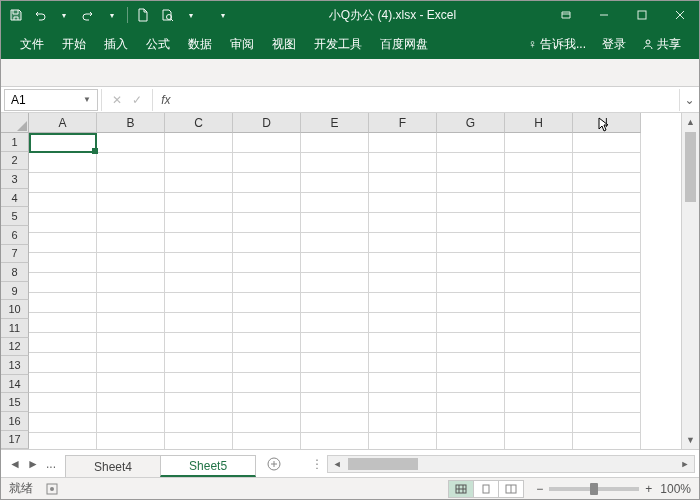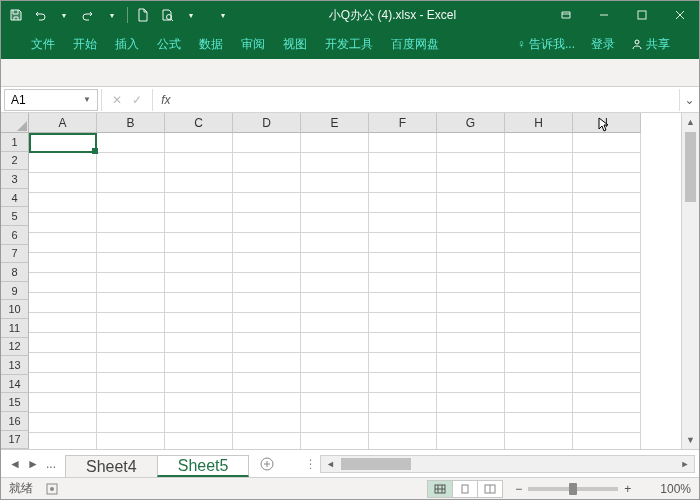--- a/index.html
+++ b/index.html
@@ -4,21 +4,21 @@
 <style>
 *{box-sizing:border-box;margin:0;padding:0;font-family:"Microsoft YaHei",Arial,sans-serif;font-size:12px;user-select:none}
 body{width:700px;height:500px;background:#fff;overflow:hidden;display:flex;flex-direction:column;border:1px solid #999}
 .titlebar{height:28px;background:#0e6837;display:flex;align-items:center;color:#fff}
 .qat{display:flex;align-items:center;gap:6px;padding:0 6px}
 .qat .ic{width:18px;height:18px;display:flex;align-items:center;justify-content:center;color:#fff;opacity:.95}
 .qat .sep{width:1px;height:16px;background:rgba(255,255,255,.35)}
 .titletxt{flex:1;text-align:center;font-size:12px;color:#fff;opacity:.95}
 .winbtns{display:flex}
 .winbtns .wb{width:38px;height:28px;display:flex;align-items:center;justify-content:center;color:#dfeee4}
-.ribbon{height:30px;background:#0e6837;display:flex;align-items:center;padding:0 21px;color:#5eead4}
+.ribbon{height:30px;background:#0e6837;display:flex;align-items:center;padding:0 10px;color:#ffffff}
 .tab{padding:0 9px;height:30px;display:flex;align-items:center;font-size:12px;cursor:pointer}
 .tab.file{background:#0e6837}
 .tab.active{background:#0e6837}
 .ribbon .spacer{flex:1}
 .rbtn{padding:0 8px;height:30px;display:flex;align-items:center;gap:3px;font-size:12px}
 .toolstrip{height:28px;background:#f3f2f1;border-bottom:1px solid #d0d0d0}
 .fbar{height:26px;background:#fff;border-bottom:1px solid #d4d4d4;display:flex;align-items:center}
 .namebox{width:94px;height:22px;border:1px solid #c8c8c8;margin:12px 3px;display:flex;align-items:center;padding:0 6px;justify-content:space-between;background:#fff}
 .namebox .dd{font-size:8px;color:#666}
 .fxicons{display:flex;align-items:center;gap:10px;padding:0 10px;color:#777;border-left:1px solid #ddd;border-right:1px solid #ddd;height:22px}
@@ -41,21 +41,21 @@
 .sel{position:absolute;left:0;top:0;width:68px;height:20px;border:2px solid #217346;pointer-events:none}
 .sel .handle{position:absolute;right:-3px;bottom:-3px;width:6px;height:6px;background:#217346}
 .vsb{width:18px;background:#f0f0f0;border-left:1px solid #d0d0d0;display:flex;flex-direction:column}
 .vsb .arr{height:18px;display:flex;align-items:center;justify-content:center;color:#666;font-size:9px}
 .vsb .thumb{background:#c1c1c1;margin:1px 3px;height:70px;border-radius:0}
 .vsb .track{flex:1}
 .sheetbar{height:28px;background:#fff;border-top:1px solid #d0d0d0;display:flex;align-items:center}
 .sheetnav{display:flex;gap:2px;padding:0 6px;color:#666}
 .sheetnav .nb{width:16px;text-align:center}
 .tabs{display:flex;align-items:flex-end;height:100%}
-.stab{height:22px;padding:0 20px;display:flex;align-items:center;border:1px solid #c8c8c8;border-bottom:none;background:#f3f2f1;margin-right:-1px;font-size:16px;color:#444}
+.stab{height:22px;padding:0 28px;display:flex;align-items:center;border:1px solid #c8c8c8;border-bottom:none;background:#f3f2f1;margin-right:-1px;font-size:12px;color:#444}
 .stab.active{background:#fff;border-bottom:2px solid #217346;color:#217346;font-weight:500}
 .addsheet{width:26px;height:22px;display:flex;align-items:center;justify-content:center;color:#666;border:1px solid transparent;margin-left:6px}
 .sheetbar .gap{width:20px}
 .hsb{flex:1;display:flex;align-items:center;height:18px;background:#f0f0f0;border:1px solid #d0d0d0;margin-right:4px}
 .hsb .arr{width:18px;text-align:center;color:#666;font-size:9px}
 .hsb .track{flex:1;position:relative;height:100%}
 .hsb .thumb{position:absolute;left:2px;top:2px;height:12px;width:70px;background:#c1c1c1}
 .status{height:22px;background:#f3f2f1;border-top:1px solid #d0d0d0;display:flex;align-items:center;padding:0 8px;color:#555;font-size:11px}
 .status .spacer{flex:1}
 .viewbtns{display:flex;gap:0;margin-right:12px}
@@ -466,15 +466,15 @@
         </svg>
       </div>
   </div>
   <div class="zoom">
     <span>−</span>
     <div class="slider">
         <div class="c"></div>
         <div class="k"></div>
       </div>
     <span>+</span>
-    <span style="margin-left:23px">100%</span>
+    <span style="margin-left:2px">100%</span>
   </div>
 </div>
 
 </body></html>

